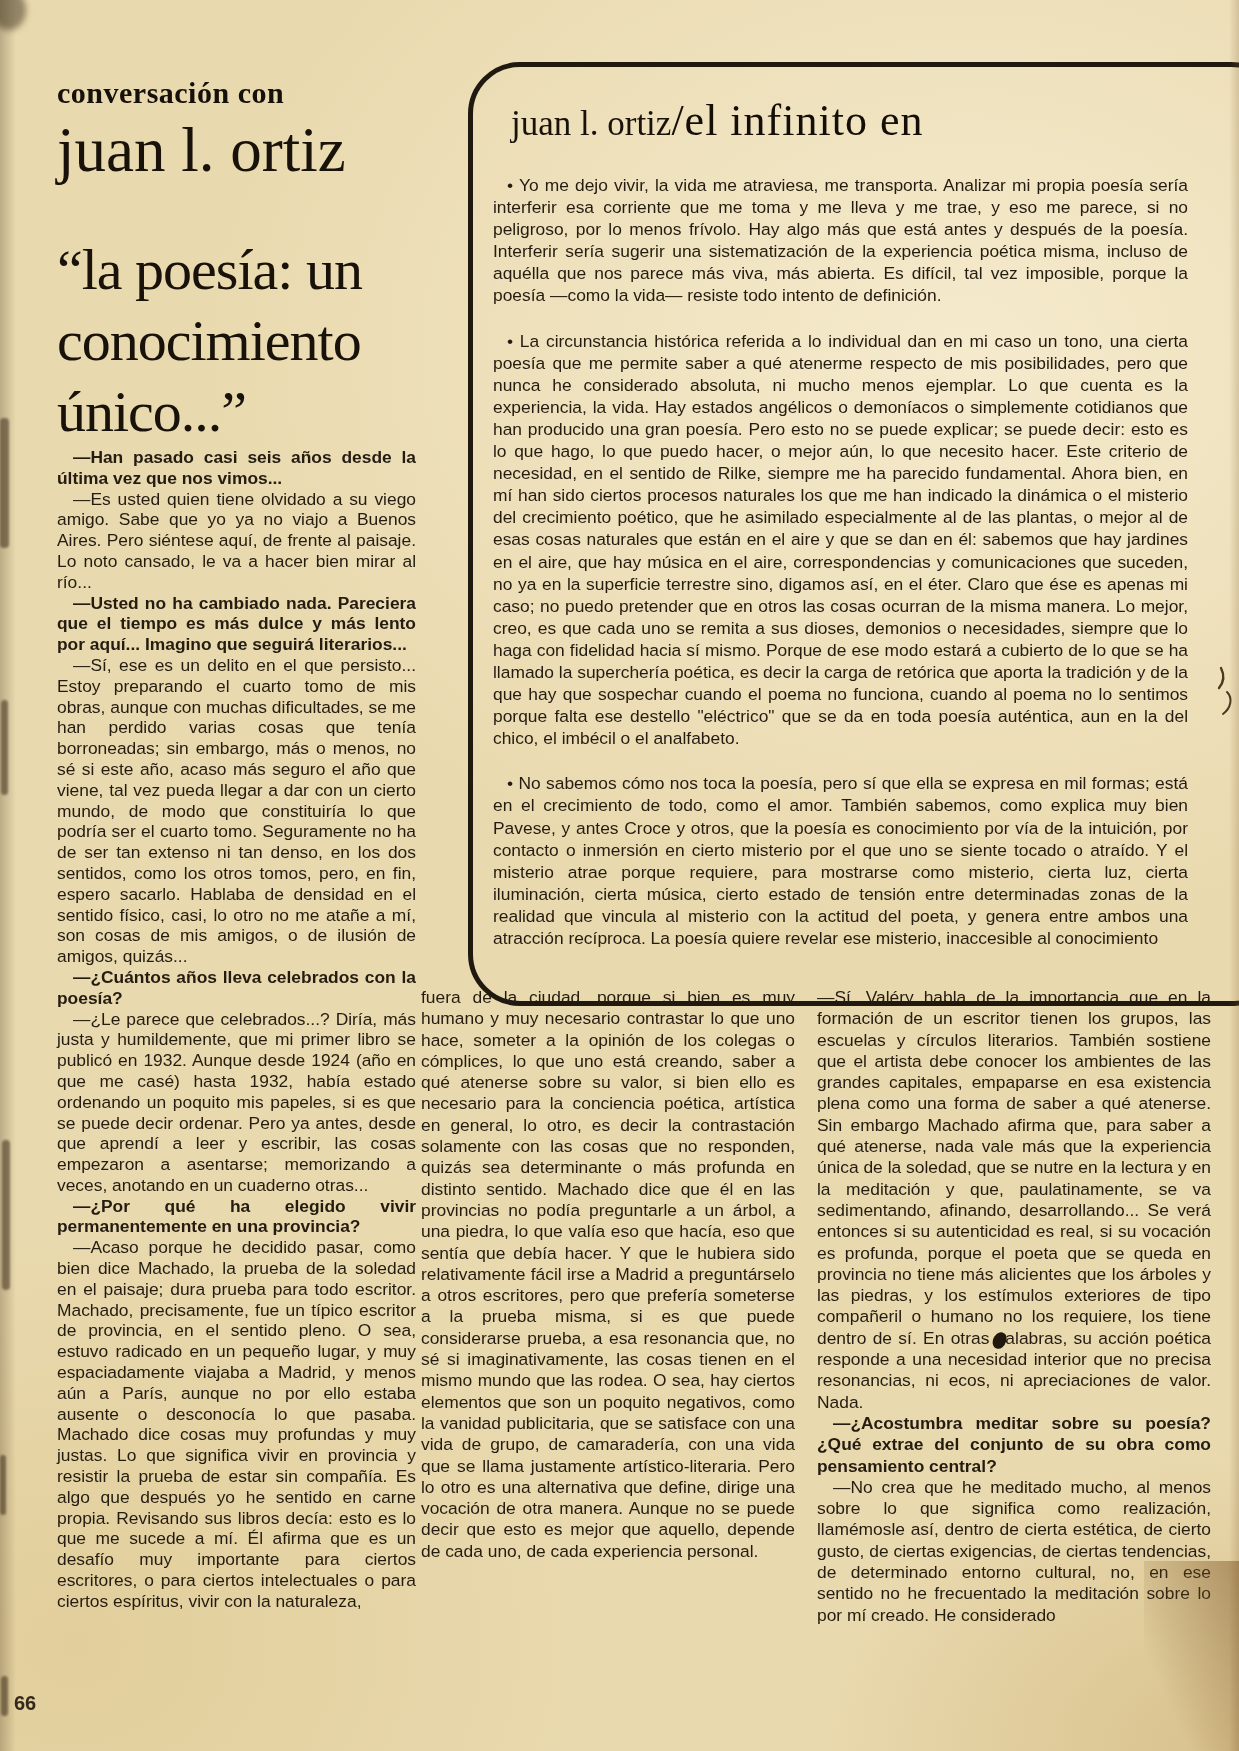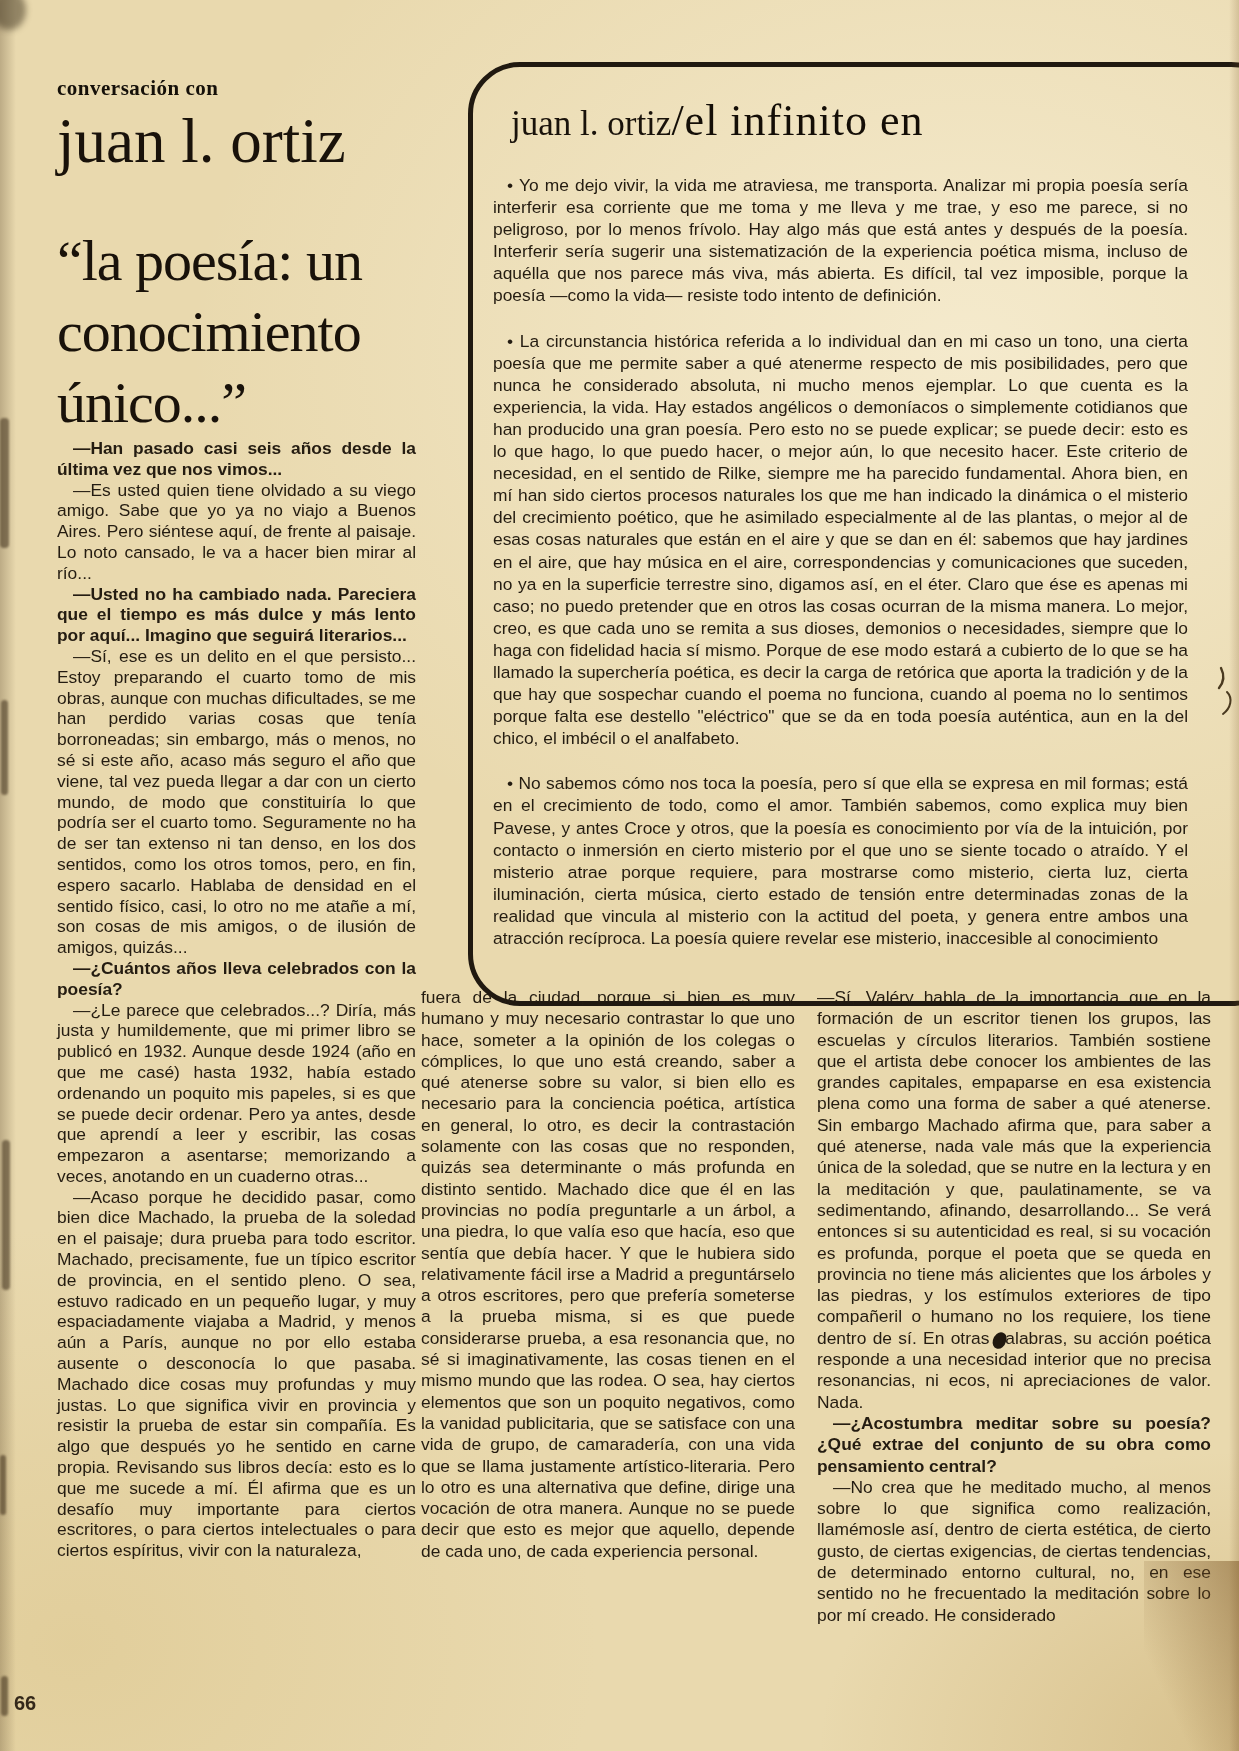--- a/index.html
+++ b/index.html
@@ -8,21 +8,21 @@
        color:#241c11;}
   .page{position:absolute;inset:0;overflow:hidden;
     background:
       radial-gradient(1250px 950px at 78% 20%, rgba(246,236,208,.9) 0%, rgba(246,236,208,0) 62%),
       radial-gradient(950px 760px at 6% 94%, rgba(219,197,140,.55) 0%, rgba(219,197,140,0) 55%),
       radial-gradient(700px 500px at 100% 100%, rgba(198,168,106,.5) 0%, rgba(198,168,106,0) 60%),
       #e9d9ae;}
   
   .left-col{position:absolute;left:57px;top:76px;width:359px;}
   .kicker{font-family:"Liberation Serif","DejaVu Serif",serif;font-weight:700;
-          font-size:21px;letter-spacing:.5px;color:#151009;}
+          font-size:30px;letter-spacing:.5px;color:#151009;}
   .author{font-family:"Liberation Serif","DejaVu Serif",serif;font-weight:400;
           font-size:63px;line-height:76px;margin-top:2px;color:#19120a;letter-spacing:0;}
   .quote{font-family:"Liberation Serif","DejaVu Serif",serif;font-weight:400;
          font-size:58px;line-height:71px;margin-top:46px;color:#19120a;letter-spacing:-1px;}
   .left-body{font-size:17.4px;line-height:20.8px;text-align:justify;}
   
   p{margin:0;}
   .left-body p, .col p{text-indent:16px;}
   p.q{font-weight:700;}
   span.b{font-weight:400;}
@@ -70,20 +70,21 @@
     <div class="kicker">conversación con</div>
     <div class="author">juan l. ortiz</div>
     <div class="quote">“la poesía: un conocimiento único...”</div>
     <div class="left-body">
         <p class="q"><span>—Han pasado casi seis años desde la última vez que nos vimos...</span></p>
         <p class="a"><span>—Es usted quien tiene olvidado a su viego amigo. Sabe que yo ya no viajo a Buenos Aires. Pero siéntese aquí, de frente al paisaje. Lo noto cansado, le va a hacer bien mirar al río...</span></p>
         <p class="q"><span>—Usted no ha cambiado nada. Pareciera que el tiempo es más dulce y más lento por aquí... Imagino que seguirá literarios...</span></p>
         <p class="a"><span>—Sí, ese es un </span><span class="b">delito</span><span> en el que persisto... Estoy preparando el cuarto tomo de mis obras, aunque con muchas dificultades, se me han perdido varias cosas que tenía borroneadas; sin embargo, más o menos, no sé si este año, acaso más seguro el año que viene, tal vez pueda llegar a dar con un cierto mundo, de modo que constituiría lo que podría ser el cuarto tomo. Seguramente no ha de ser tan extenso ni tan denso, en los dos sentidos, como los otros tomos, pero, en fin, espero sacarlo. Hablaba de densidad en el sentido físico, casi, lo otro no me atañe a mí, son cosas de mis amigos, o de ilusión de amigos, quizás...</span></p>
         <p class="q"><span>—¿Cuántos años lleva celebrados con la poesía?</span></p>
         <p class="a"><span>—¿Le parece que celebrados...? Diría, más justa y humildemente, que mi primer libro se publicó en 1932. Aunque desde 1924 (año en que me casé) hasta 1932, había estado ordenando un poquito mis papeles, si es que se puede decir ordenar. Pero ya antes, desde que aprendí a leer y escribir, las cosas empezaron a asentarse; memorizando a veces, anotando en un cuaderno otras...</span></p>
+        <p class="q"><span>—¿Por qué ha elegido vivir permanentemente en una provincia?</span></p>
         <p class="a"><span>—Acaso porque he decidido pasar, como bien dice Machado, </span><span class="b">la prueba de la soledad en el paisaje</span><span>; dura prueba para todo escritor. Machado, precisamente, fue un típico </span><span class="b">escritor de provincia</span><span>, en el sentido pleno. O sea, estuvo radicado en un pequeño lugar, y muy espaciadamente viajaba a Madrid, y menos aún a París, aunque no por ello estaba ausente o desconocía lo que pasaba. Machado dice cosas muy profundas y muy justas. Lo que significa vivir en provincia y resistir la prueba de estar sin compañía. Es algo que después yo he sentido en carne propia. Revisando sus libros decía: </span><span class="b">esto es lo que me sucede a mí.</span><span> Él afirma que es un desafío muy importante para ciertos escritores, o para ciertos intelectuales o para ciertos espíritus, vivir con la naturaleza,</span></p>
       </div>
   </div>
 
   <section class="feature-box">
     <div class="box-inner">
       <div class="box-title">
         <span class="box-author">juan l. ortiz</span><span class="box-headline">/el infinito en</span>
       </div>
       <div class="box-body">

